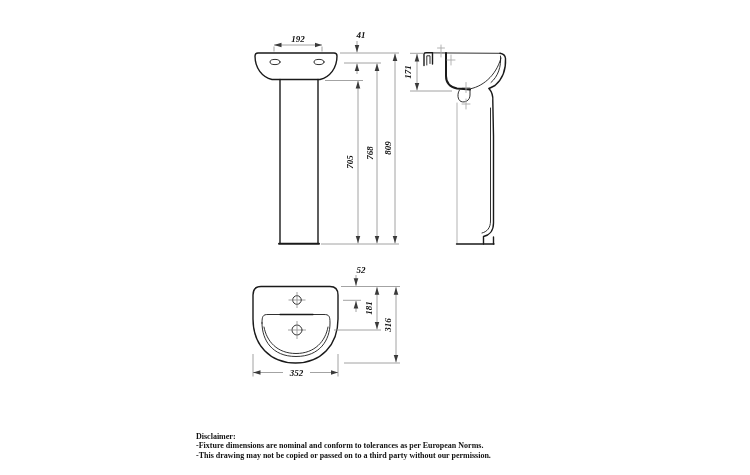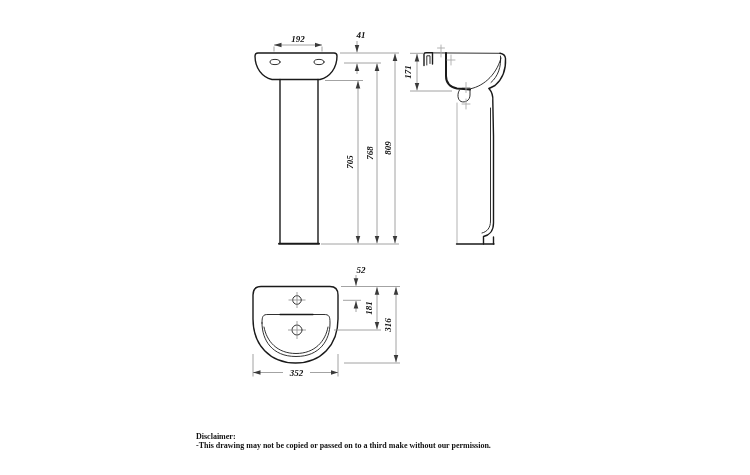--- a/index.html
+++ b/index.html
@@ -170,16 +170,17 @@
       <path class="dl" d="M 253,338 L 253,360.5 M 338,338 L 338,360.5"></path>
       <line class="dl" x1="253" y1="356.5" x2="283" y2="356.5" marker-start="url(#as)"></line>
       <line class="dl" x1="310" y1="356.5" x2="338" y2="356.5" marker-end="url(#ae)"></line>
       <text class="dim-text" x="296.5" y="359.5" text-anchor="middle">352</text>
     </g>
   </g>
 </svg>
 
 <div id="disclaimer">
   <div>Disclaimer:</div>
-  <div>-This drawing may not be copied or passed on to a third make without our permission.</div>
+  <div>-Fixture dimensions are nominal and conform to tolerances as per European Norms.</div>
+  <div>-This drawing may not be copied or passed on to a third party without our permission.</div>
 </div>
 
 </div>
 
 </body></html>

